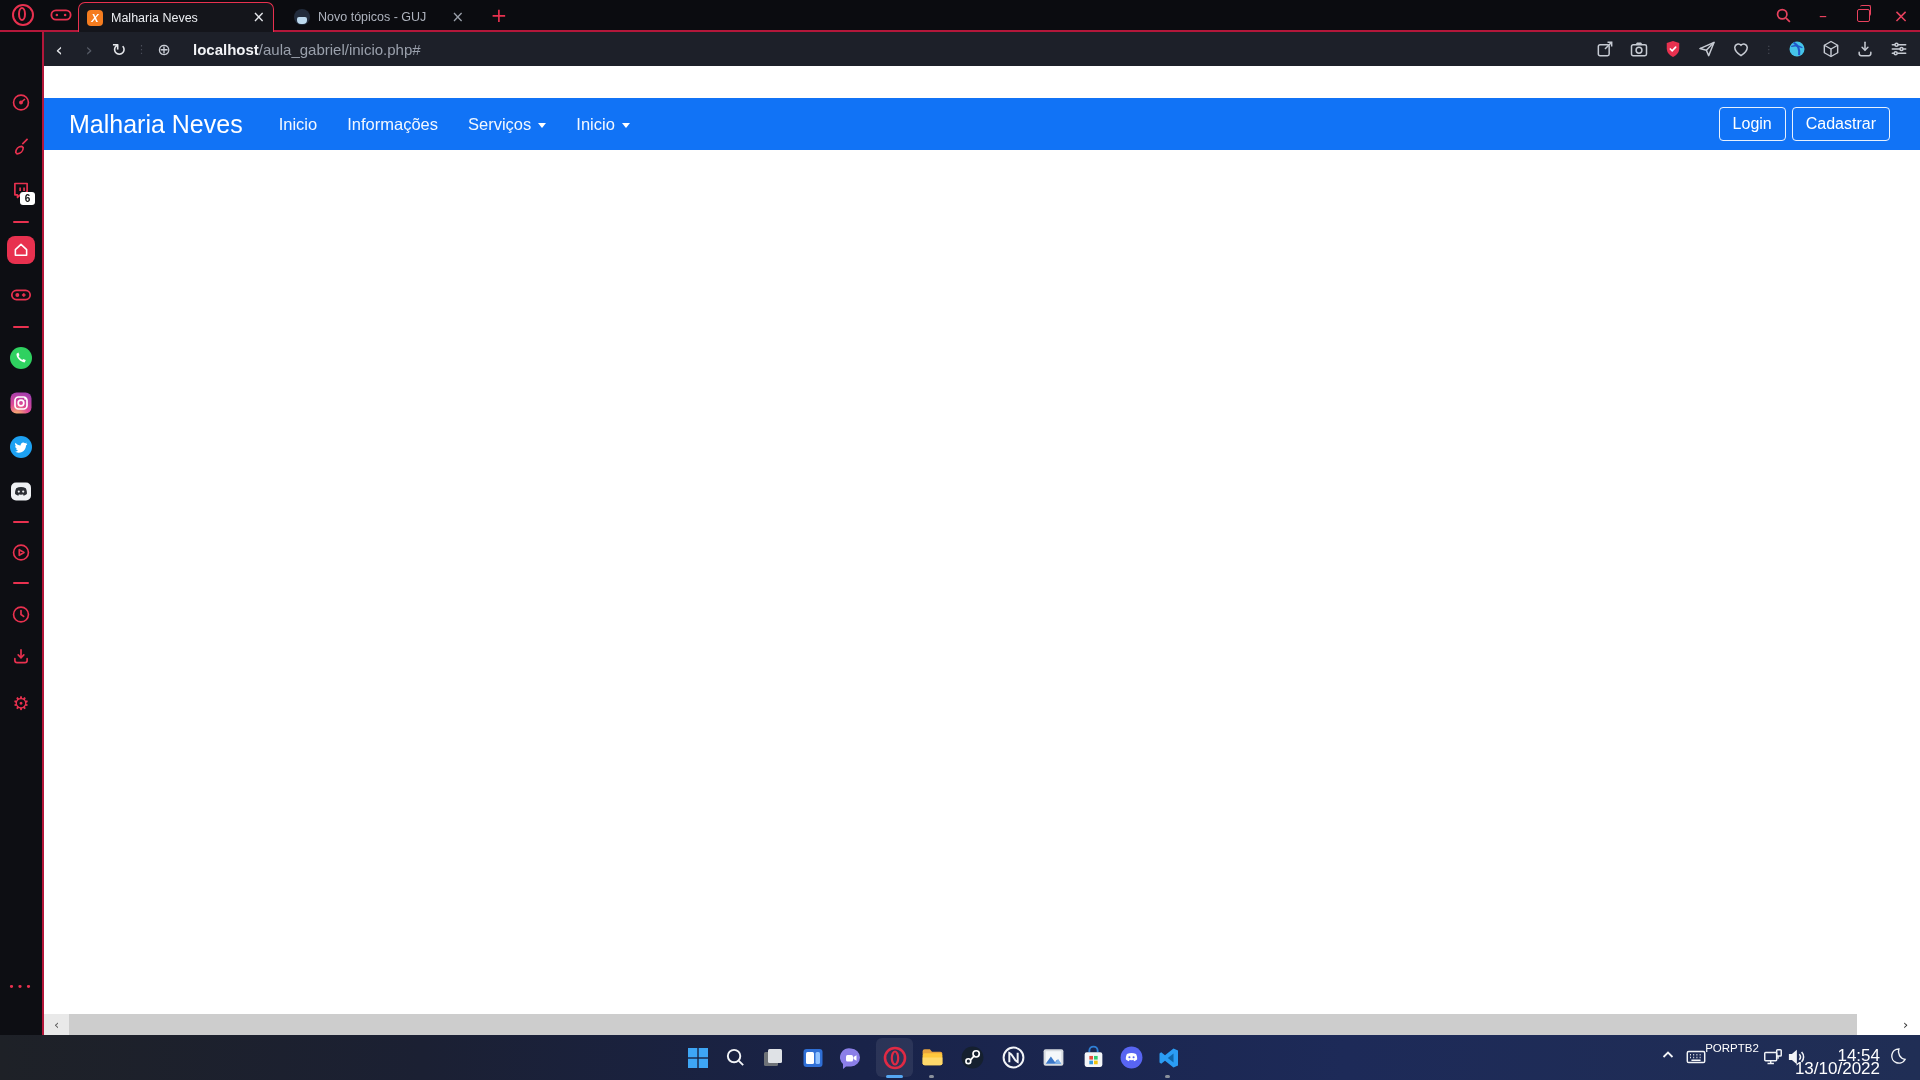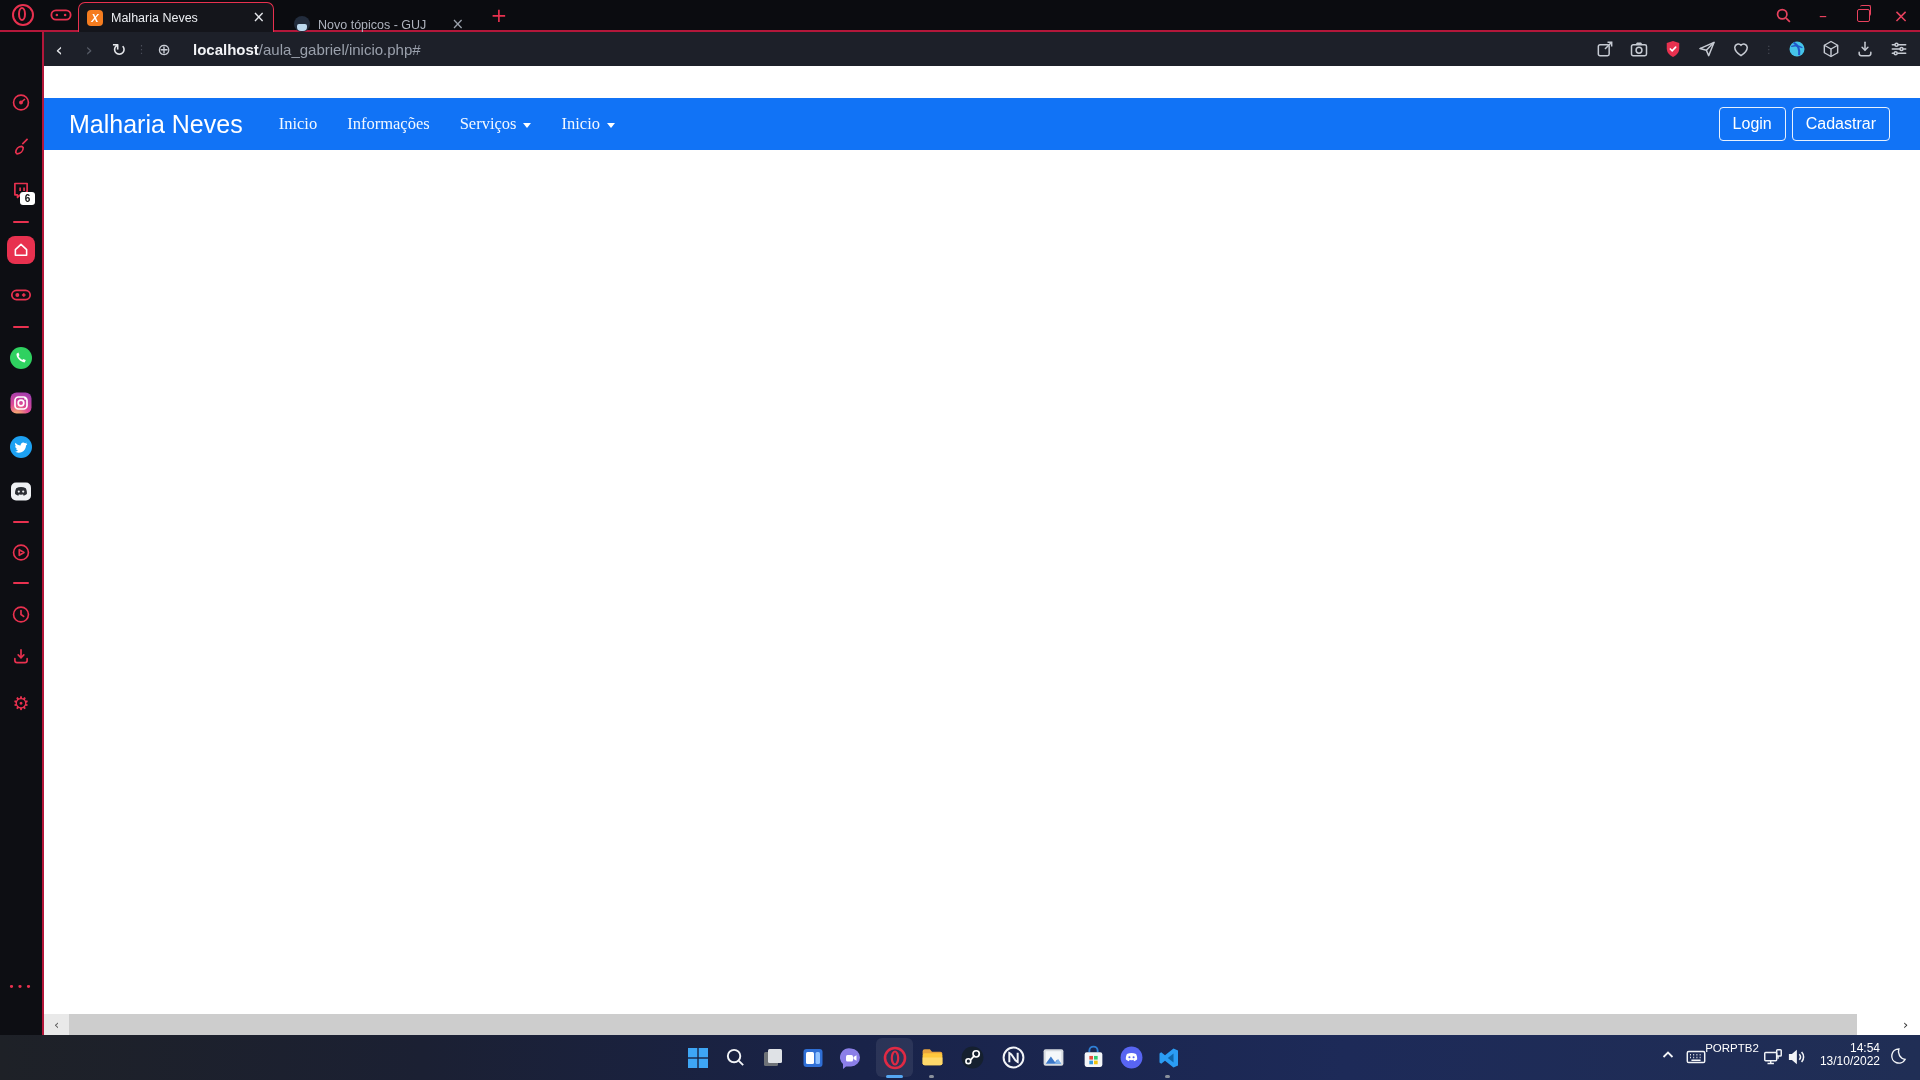--- a/index.html
+++ b/index.html
@@ -17,21 +17,21 @@
   
   .tabstrip{position:absolute;left:0;top:0;right:0;height:30px;background:#0b0c10;z-index:5;}
   .opera-logo{position:absolute;left:12px;top:4px;width:22px;height:22px;border:2px solid #e8314f;border-radius:50%;box-sizing:border-box;}
   .opera-logo::after{content:"";position:absolute;left:4px;top:1px;width:8px;height:14px;border:2px solid #e8314f;border-radius:50%;box-sizing:border-box;}
   .gx-icon{position:absolute;left:50px;top:6px;}
   .chrome-redline{position:absolute;left:0;right:0;top:30px;height:2px;background:#b3173a;z-index:4;}
 
   .tab{position:absolute;top:2px;height:30px;box-sizing:border-box;display:flex;align-items:center;
     padding:0 8px;border-radius:7px 7px 0 0;z-index:6;}
   .tab.active{left:78px;width:196px;background:#14151b;border:1.5px solid #e8314f;border-bottom:none;}
-  .tab.inactive{left:286px;width:186px;background:transparent;align-items:flex-end;}
+  .tab.inactive{left:286px;width:186px;background:transparent;}
   .tab .favicon{width:16px;height:16px;margin-right:8px;flex:0 0 auto;}
   .fav-xampp{background:#f57c1f;border-radius:4px;color:#fff;font-size:11px;font-weight:bold;
     display:flex;align-items:center;justify-content:center;font-style:italic;}
   .fav-guj{background:#222c3c;border-radius:50%;position:relative;overflow:hidden;}
   .fav-guj::after{content:"";position:absolute;left:3px;top:8px;width:10px;height:7px;background:#bcd9ee;border-radius:2px 2px 4px 4px;}
   .tab-title{flex:1;font-size:12.5px;white-space:nowrap;overflow:hidden;}
   .tab.active .tab-title{color:#eceef2;}
   .tab.inactive .tab-title{color:#aeb3bd;}
   .tab-close{flex:0 0 auto;font-size:15px;line-height:1;margin-left:6px;cursor:default;}
   .tab.active .tab-close{color:#e6e8ec;}
@@ -70,21 +70,21 @@
     font-size:10px;font-weight:bold;border-radius:3px;padding:0 2px;display:flex;align-items:center;justify-content:center;z-index:4;}
   .sb-gear{color:#e8314f;font-size:19px;}
   .sb-dots{color:#e8314f;font-size:11px;letter-spacing:2px;}
 
   
   .page{position:absolute;left:44px;top:66px;right:0;height:969px;background:#ffffff;z-index:1;}
   .site-navbar{position:absolute;left:0;right:0;top:32px;height:52px;background:#1173f6;
     display:flex;align-items:center;padding:0 30px 0 25px;box-sizing:border-box;}
   .brand{color:#fff;font-size:25px;font-weight:500;margin-right:36px;white-space:nowrap;}
   .nav-links{display:flex;align-items:center;gap:30px;}
-  .nav-link{color:rgba(255,255,255,.95);font-size:16.5px;white-space:nowrap;display:flex;align-items:center;font-family:Liberation Serif, serif;}
+  .nav-link{color:rgba(255,255,255,.95);font-size:16.5px;white-space:nowrap;display:flex;align-items:center;}
   .caret{display:inline-block;width:0;height:0;border-left:4.5px solid transparent;border-right:4.5px solid transparent;
     border-top:5px solid #fff;margin-left:7px;margin-top:2px;}
   .nav-spacer{flex:1;}
   .nav-btn{color:#fff;font-size:16px;border:1px solid rgba(255,255,255,.9);border-radius:4px;
     padding:7px 13px;background:transparent;margin-left:6px;white-space:nowrap;}
 
   
   .hscroll{position:absolute;left:0;right:0;bottom:0;height:21px;background:#ffffff;}
   .hs-btn{position:absolute;top:0;width:25px;height:21px;background:#e9e9e9;color:#5a5a5a;font-size:13px;
     display:flex;align-items:center;justify-content:center;}
@@ -95,21 +95,21 @@
   
   .taskbar{position:absolute;left:0;bottom:0;width:1920px;height:45px;
     background:linear-gradient(90deg,#1e2127 0%,#1b2033 22%,#192349 45%,#1d2a58 70%,#202e55 100%);z-index:10;}
   .tb-item{position:absolute;top:9px;width:27px;height:27px;display:flex;align-items:center;justify-content:center;}
   .tb-active-bg{position:absolute;left:876px;top:3px;width:37px;height:39px;background:rgba(255,255,255,.08);border-radius:6px;}
   .tb-pill{position:absolute;left:886px;bottom:2px;width:17px;height:3px;border-radius:2px;background:#55a7f2;}
   .tb-dot{position:absolute;bottom:2px;width:5px;height:3px;border-radius:2px;background:#8b919c;}
 
   .tray-item{position:absolute;display:flex;align-items:center;justify-content:center;color:#fff;}
   .tray-lang{top:7px;left:1708px;width:48px;flex-direction:row;font-size:11.5px;line-height:13px;text-align:center;}
-  .tray-clock{top:7px;left:1800px;width:80px;flex-direction:column;font-size:12px;line-height:13px;text-align:right;align-items:flex-end;}
+  .tray-clock{top:14px;left:1800px;width:80px;flex-direction:column;font-size:17px;line-height:13px;text-align:right;align-items:flex-end;}
 </style>
 </head>
 <body>
 
 <div class="browser-window">
 
   <div class="tabstrip">
     <div class="opera-logo"></div>
     <div class="gx-icon">
       <svg width="22" height="18" viewBox="0 0 24 18">

